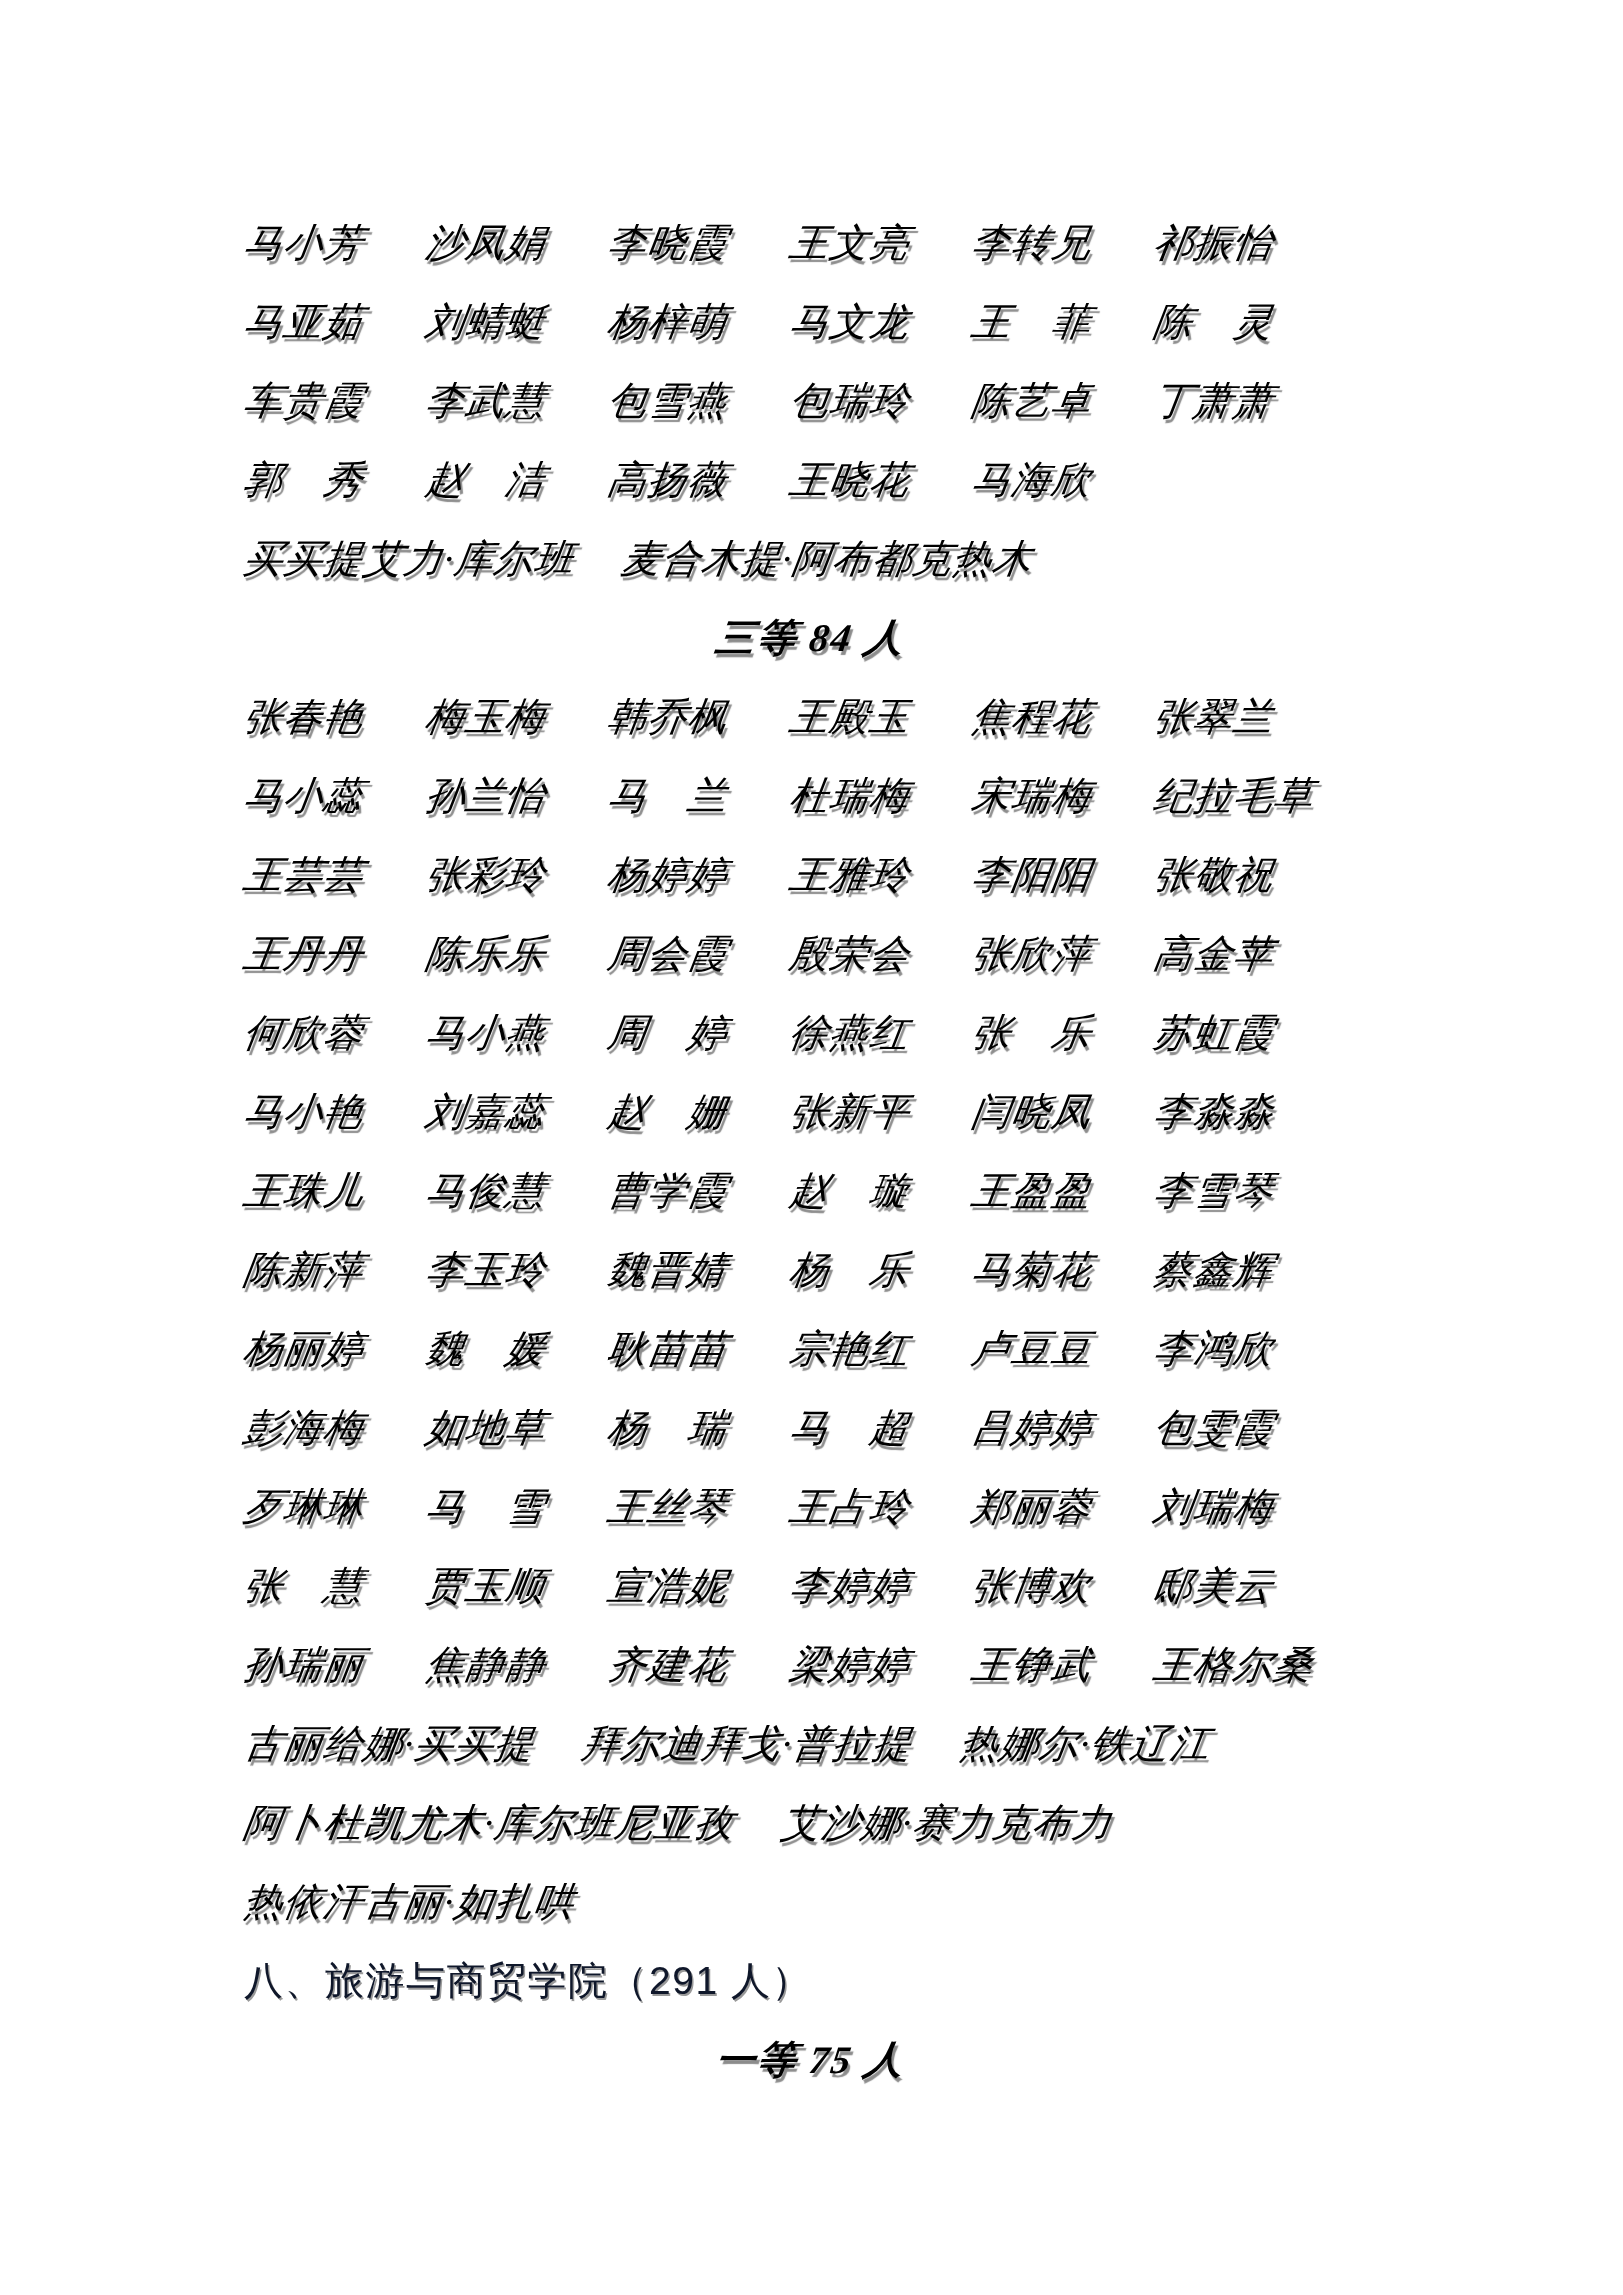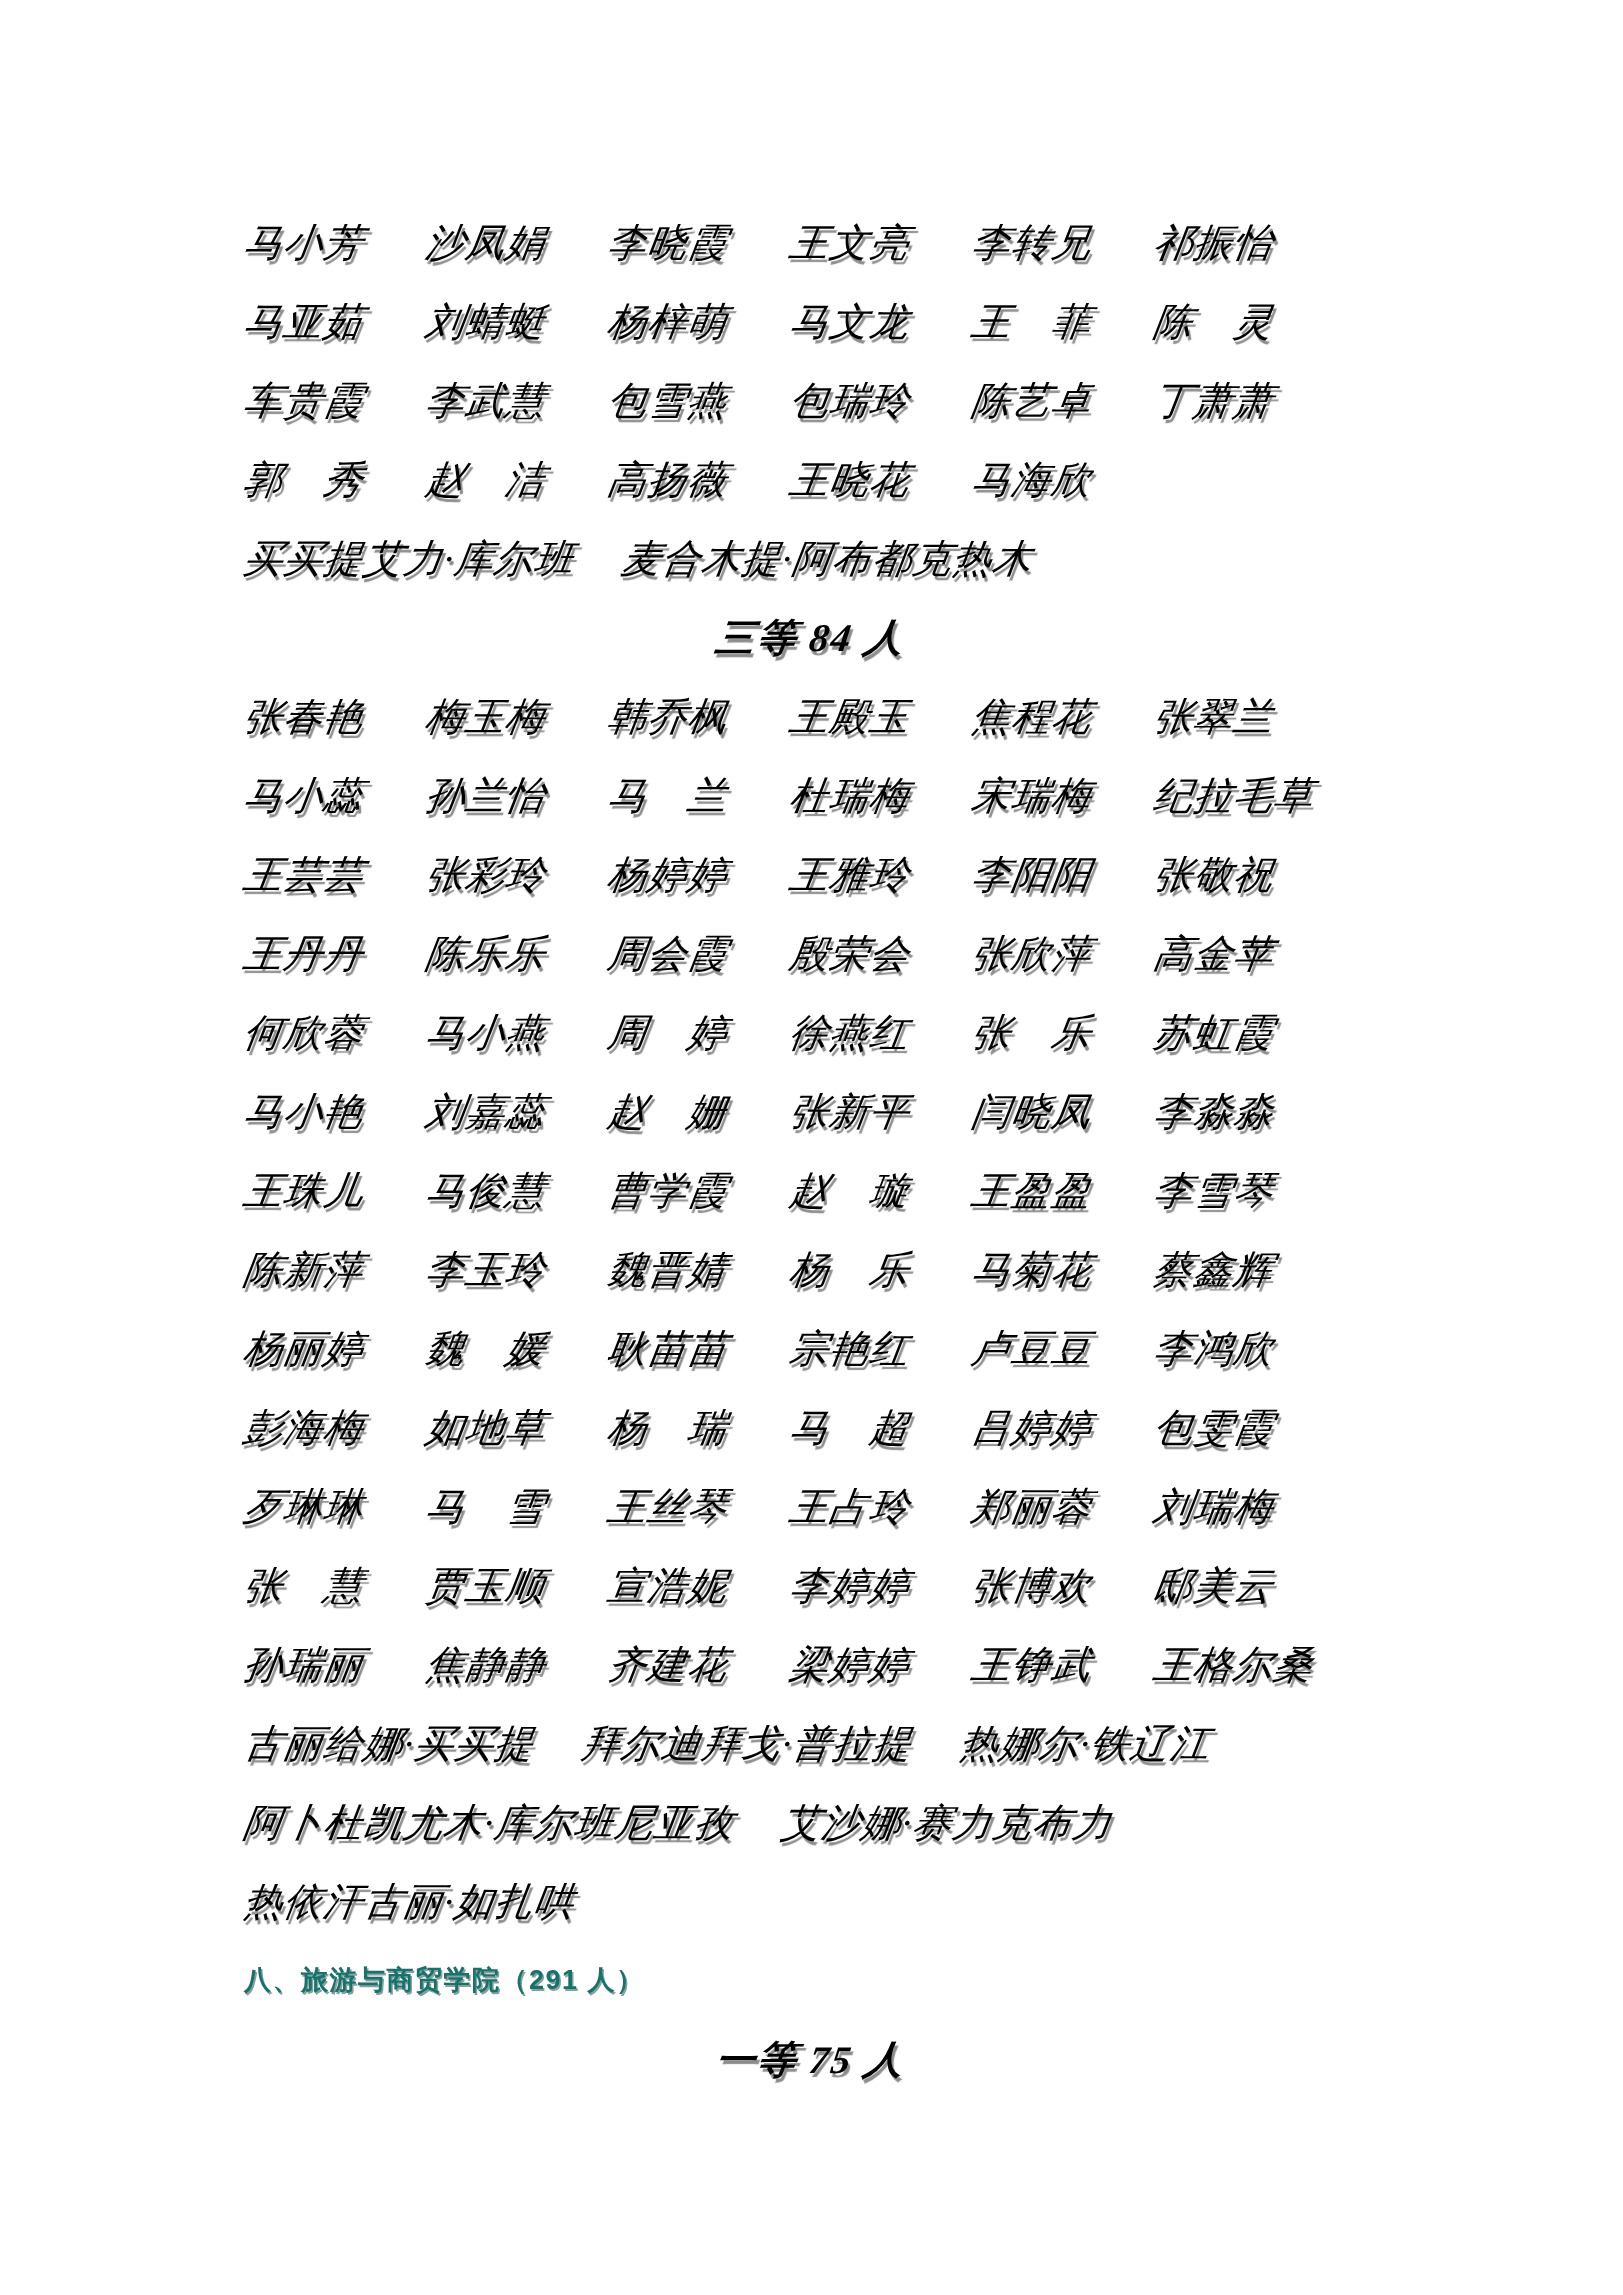--- a/index.html
+++ b/index.html
@@ -50,24 +50,24 @@
     transform: skewX(-8deg);
   }
   .heading {
     font-weight: 700;
     letter-spacing: 2px;
   }
   .section-heading {
     display: inline-block;
     font-family: "Liberation Sans", sans-serif;
     font-style: normal;
-    font-weight: 700;
-    font-size: 27px;
+    font-weight: 400;
+    font-size: 39px;
     line-height: 1;
-    color: #0f766e;
+    color: #0f172a;
     white-space: pre;
     letter-spacing: 1.5px;
     text-shadow: 1.5px 2px 0.5px rgba(0, 0, 0, 0.4);
   }
 </style>
 </head>
 <body>
 
 <div class="page">
   <div class="content">

